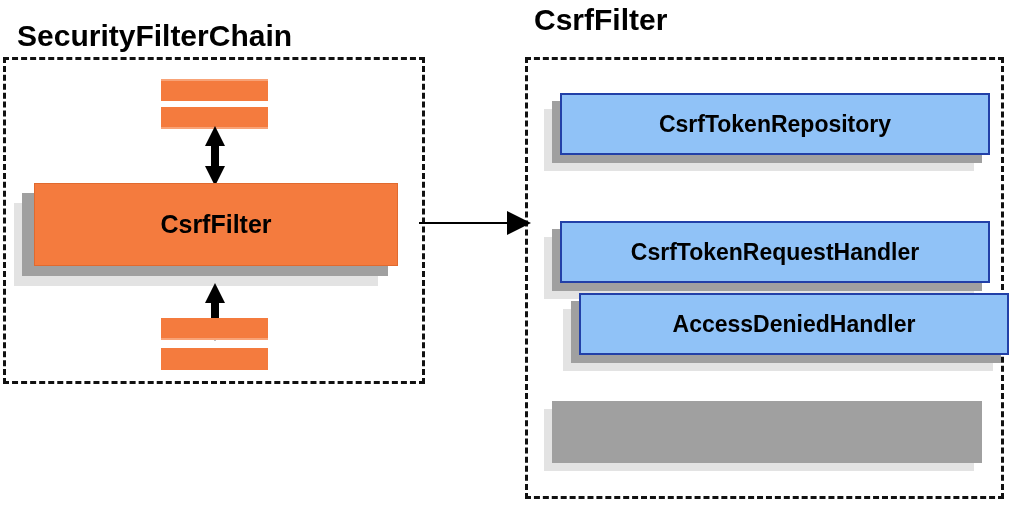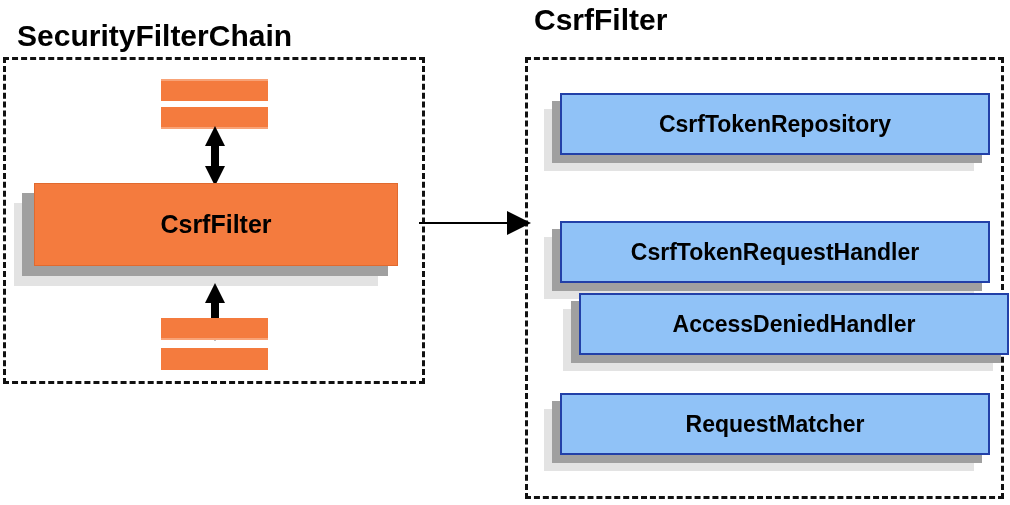--- a/index.html
+++ b/index.html
@@ -191,18 +191,15 @@
     <div class="layer back2"></div>
     <div class="layer back1"></div>
     <div class="layer front">
       <span class="label">AccessDeniedHandler</span>
     </div>
   </div>
 
   <div class="blue-card card" id="card-request-matcher">
     <div class="layer back2"></div>
     <div class="layer back1"></div>
-    <div class="layer front">
-      <span class="label">RequestMatcher</span>
-    </div>
   </div>
 
 </div>
 
 </body></html>

